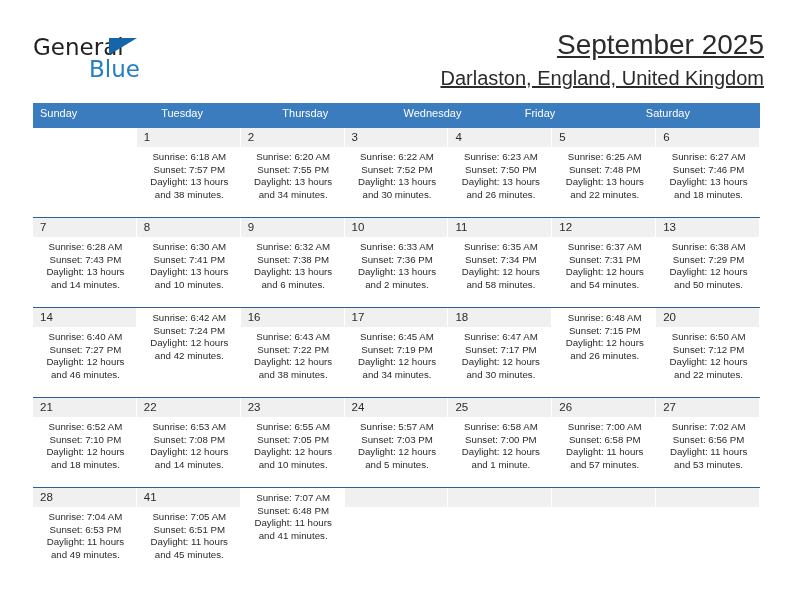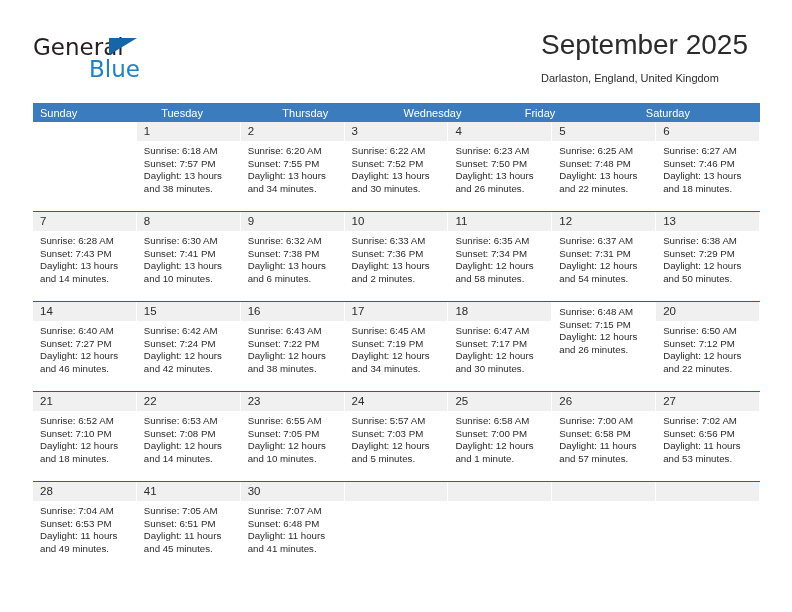--- a/index.html
+++ b/index.html
@@ -60,51 +60,52 @@
     left: 56px;
     top: 22px;
     font-size: 23px;
     color: #2280c4;
     font-family: "DejaVu Sans", sans-serif;
     font-weight: 400;
   }
 
   .title-block {
     position: absolute;
-    right: 44px;
+    right: 28px;
     top: 28px;
-    text-align: left;
+    text-align: right;
+    text-decoration: underline;
   }
   .cal-title {
     font-size: 28px;
     font-weight: 400;
     color: #2b2b2b;
     line-height: 34px;
     white-space: nowrap;
   }
   .cal-subtitle {
     margin-top: 7px;
-    font-size: 11px;
+    font-size: 20px;
     font-weight: 400;
     color: #2b2b2b;
     line-height: 18px;
     white-space: nowrap;
   }
 
   
   .calendar {
     position: absolute;
     left: 33px;
     top: 103px;
     width: 727px;
   }
   .cal-head {
     display: flex;
     background: #3a7cbe;
-    height: 19px;
+    height: 25px;
   }
   .cal-head .hcell {
     flex: 1 1 0;
     color: #ffffff;
     font-size: 11px;
     line-height: 21px;
     padding-left: 7px;
     box-sizing: border-box;
     white-space: nowrap;
     overflow: hidden;
@@ -133,20 +134,21 @@
   }
   .daynum {
     font-size: 11.5px;
     color: #2b2b2b;
     line-height: 19px;
     padding-left: 7px;
     display: block;
   }
   .cell-body {
     padding: 4px 6px 0 7px;
+    text-align: center;
   }
   .cell-body .line {
     font-size: 9.7px;
     line-height: 12.6px;
     color: #2b2b2b;
     white-space: nowrap;
   }
   .cell.empty .daynum-band {
     background: #ffffff;
   }
@@ -344,23 +346,20 @@
               <span class="daynum">14</span>
             </div>
             <div class="cell-body">
               <div class="line">Sunrise: 6:40 AM</div>
               <div class="line">Sunset: 7:27 PM</div>
               <div class="line">Daylight: 12 hours</div>
               <div class="line">and 46 minutes.</div>
             </div>
           </div>
           <div class="cell">
-            <div class="daynum-band">
-              <span class="daynum">15</span>
-            </div>
             <div class="cell-body">
               <div class="line">Sunrise: 6:42 AM</div>
               <div class="line">Sunset: 7:24 PM</div>
               <div class="line">Daylight: 12 hours</div>
               <div class="line">and 42 minutes.</div>
             </div>
           </div>
           <div class="cell">
             <div class="daynum-band">
               <span class="daynum">16</span>
@@ -510,23 +509,20 @@
               <span class="daynum">41</span>
             </div>
             <div class="cell-body">
               <div class="line">Sunrise: 7:05 AM</div>
               <div class="line">Sunset: 6:51 PM</div>
               <div class="line">Daylight: 11 hours</div>
               <div class="line">and 45 minutes.</div>
             </div>
           </div>
           <div class="cell">
-            <div class="daynum-band">
-              <span class="daynum">30</span>
-            </div>
             <div class="cell-body">
               <div class="line">Sunrise: 7:07 AM</div>
               <div class="line">Sunset: 6:48 PM</div>
               <div class="line">Daylight: 11 hours</div>
               <div class="line">and 41 minutes.</div>
             </div>
           </div>
           <div class="cell blank">
             <div class="daynum-band">
               <span class="daynum"></span>

